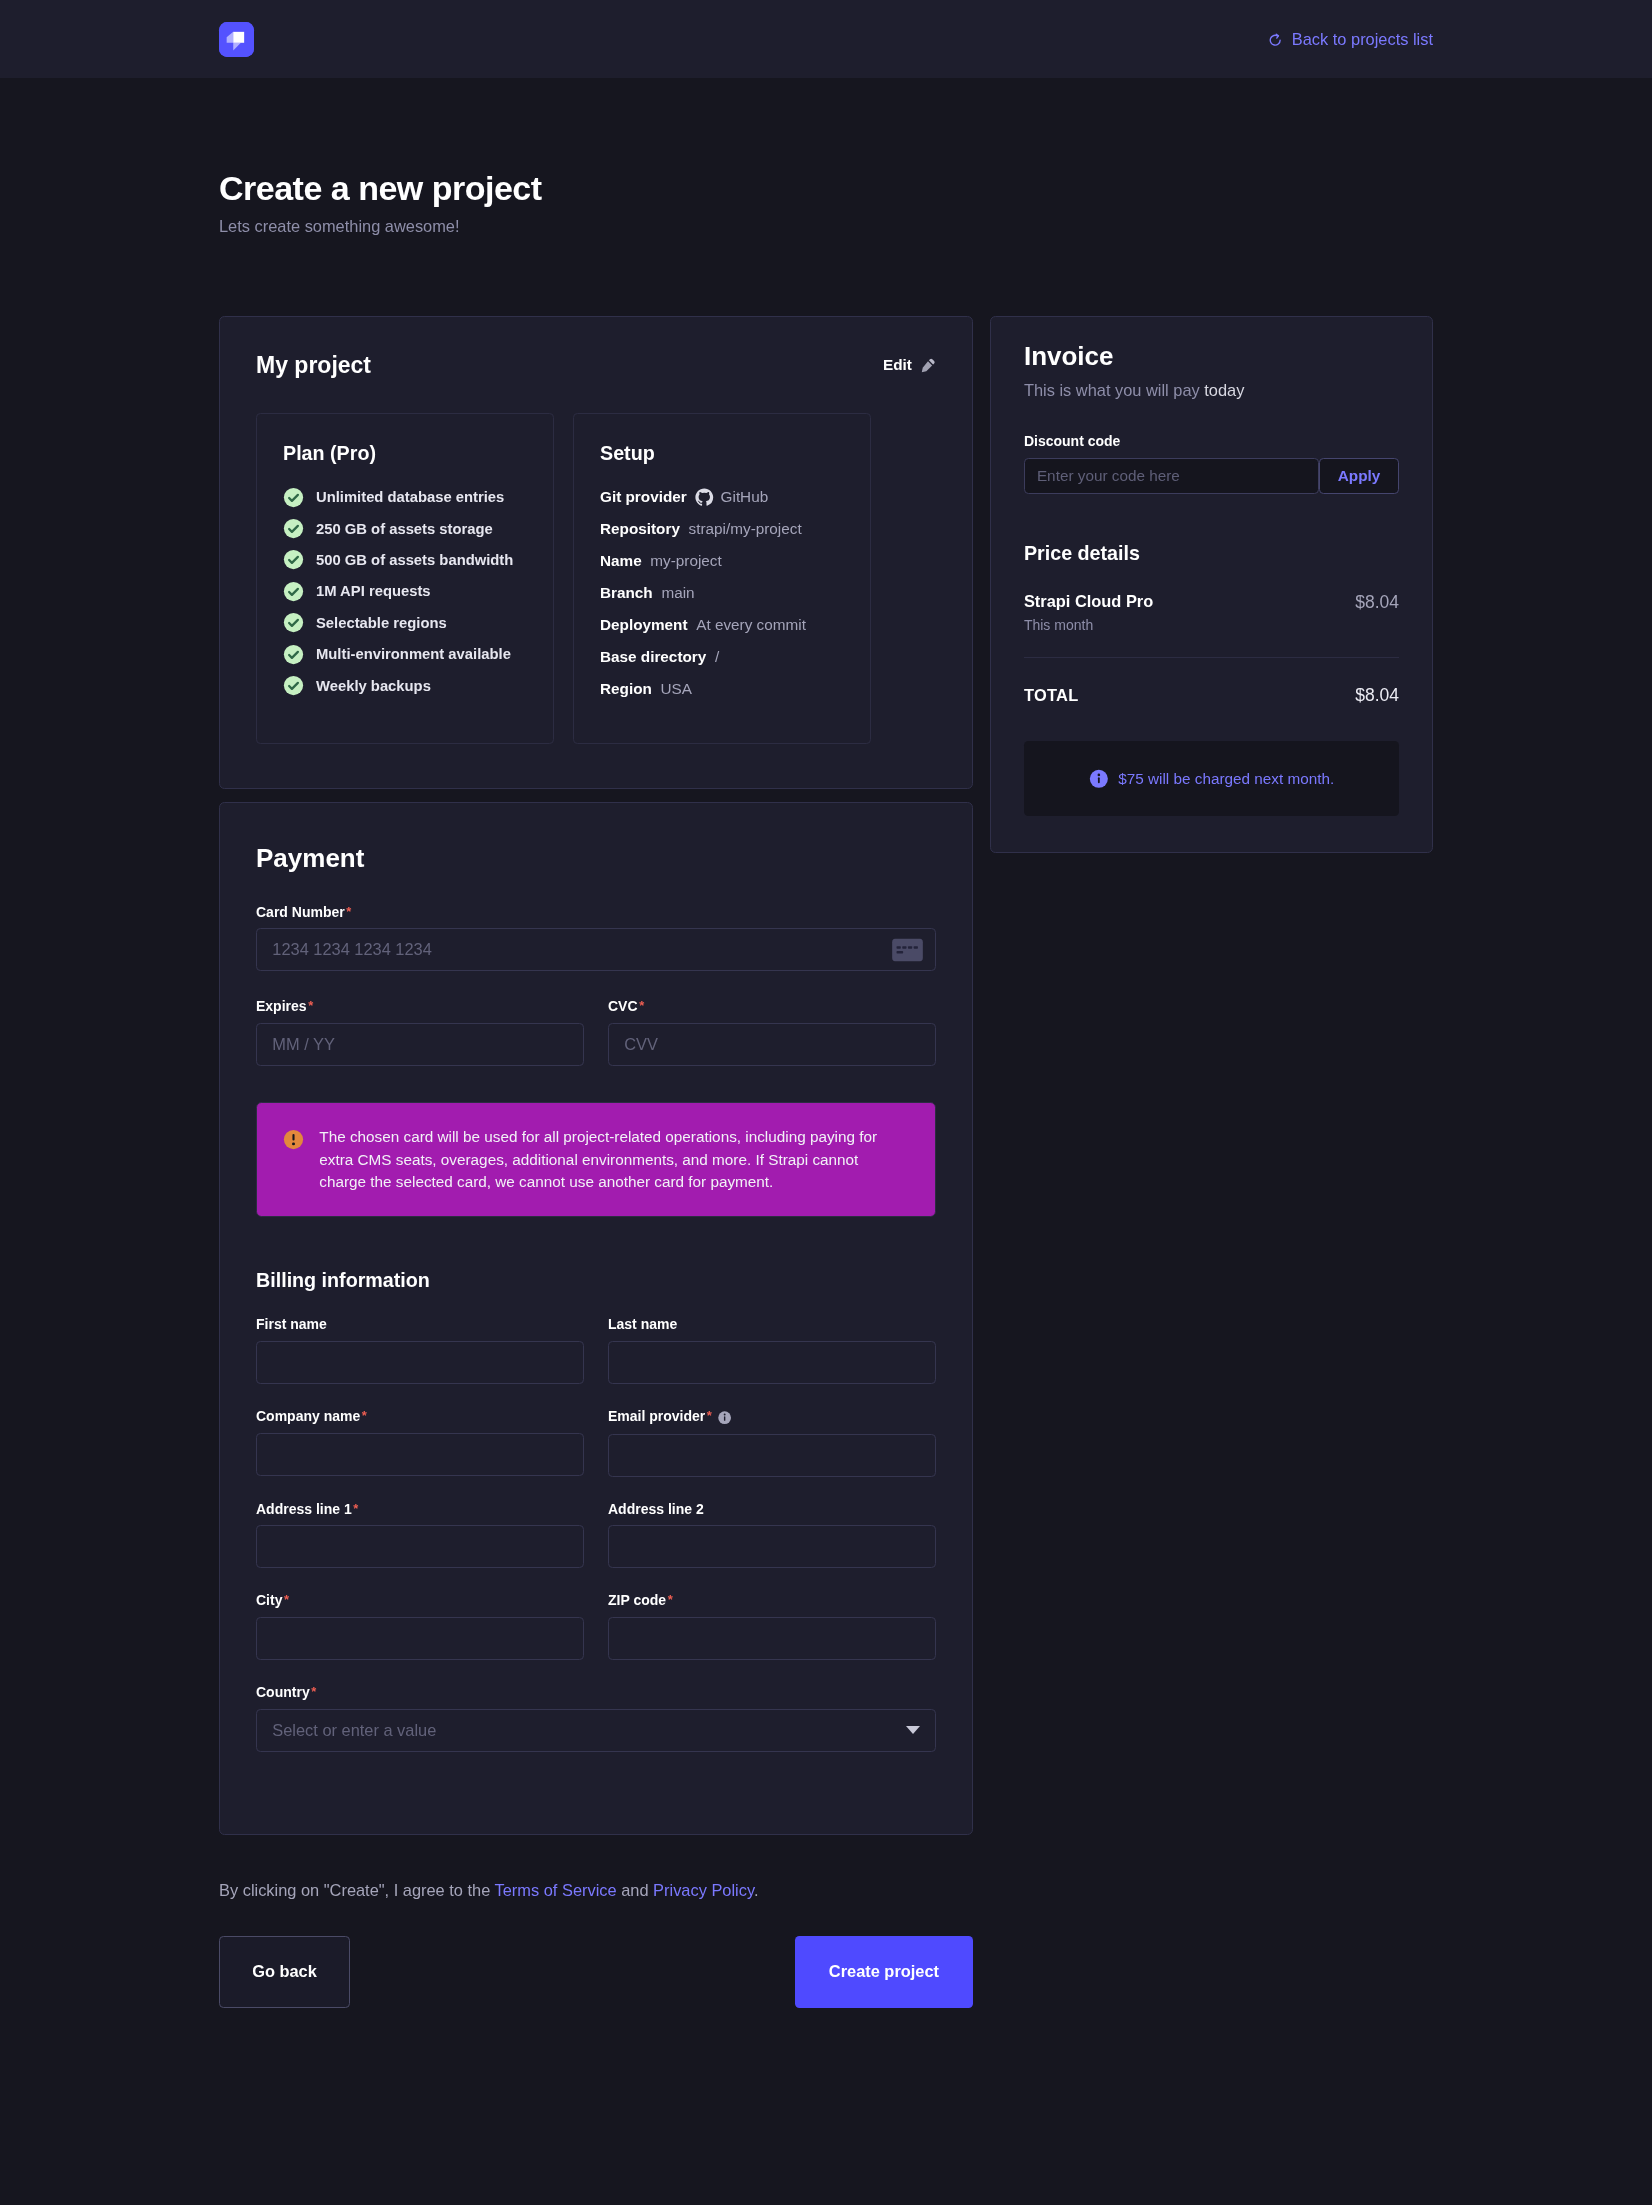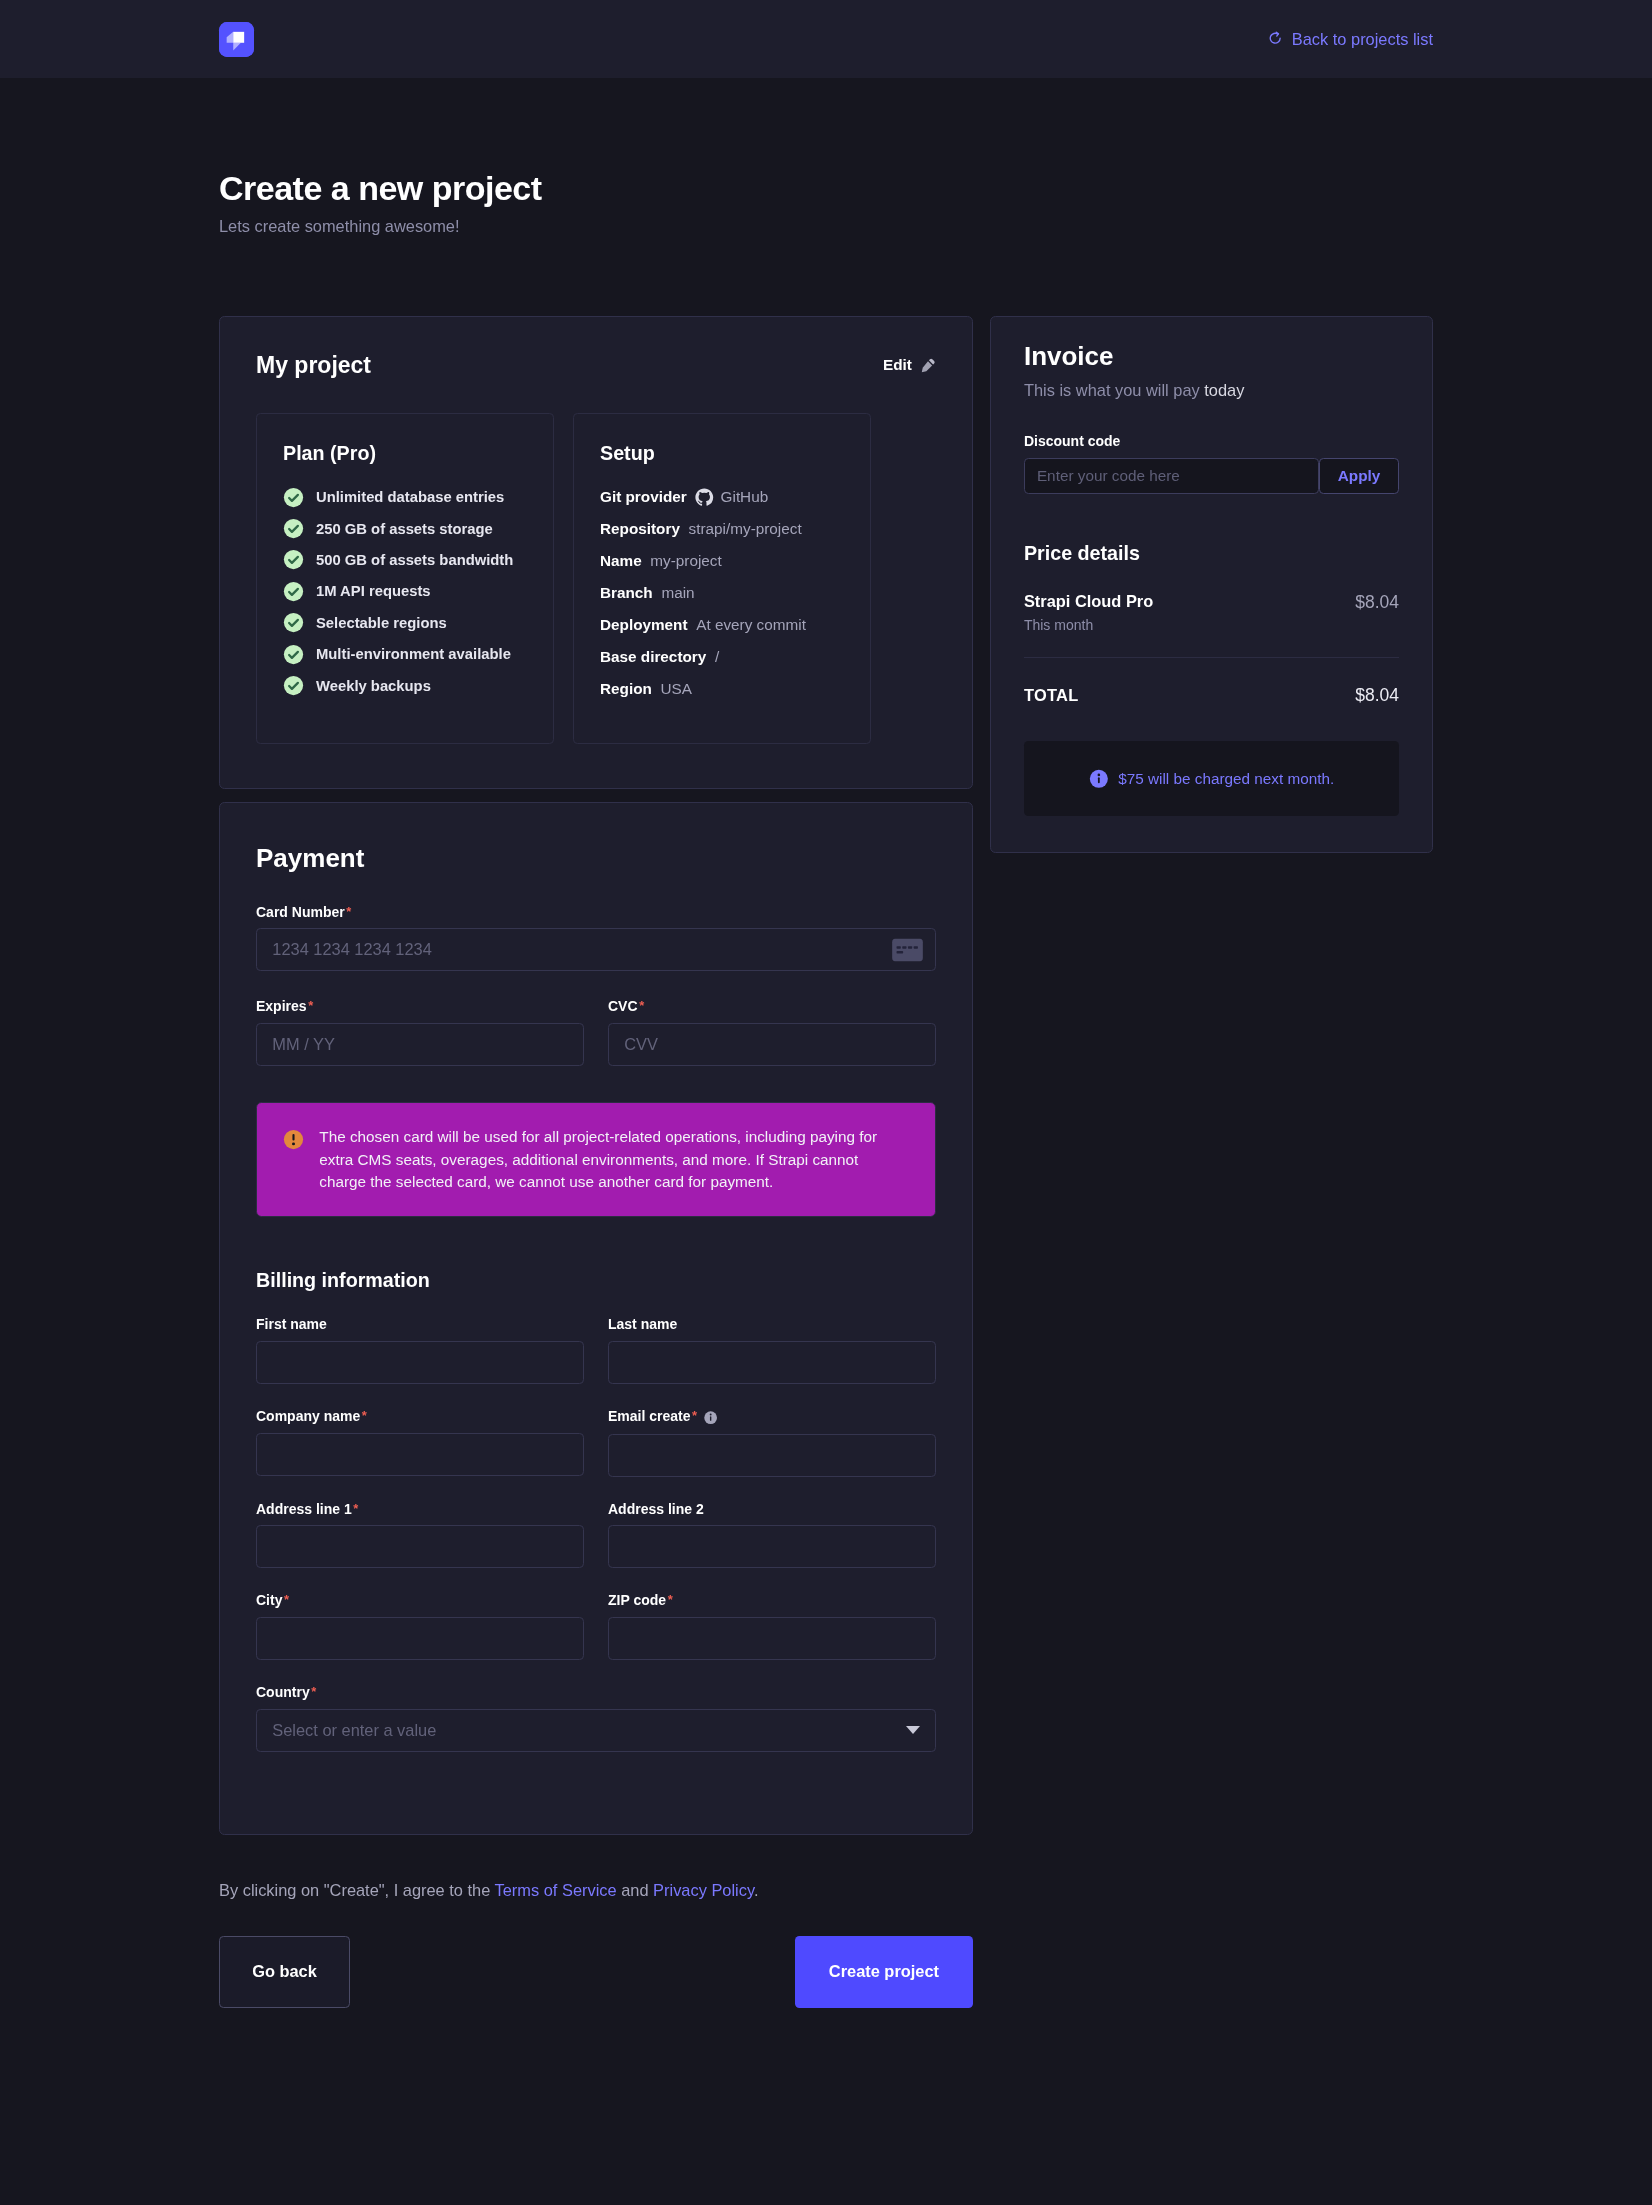--- a/index.html
+++ b/index.html
@@ -13,21 +13,21 @@
   }
   
   .app-header {
     height:78px;
     background:#1e1e2d;
     display:flex; align-items:center; justify-content:space-between;
     padding:0 219px;
   }
   .logo-box { width:35px; height:35px; border-radius:8.2px; background:#5452ff;
     display:flex; align-items:center; justify-content:center; }
-  .back-link { display:flex; align-items:flex-start; gap:8.7px; color:#7b79ff;
+  .back-link { display:flex; align-items:flex-end; gap:8.7px; color:#7b79ff;
     font-size:16.4px; text-decoration:none; cursor:pointer; }
   
   .main { padding:0 219px; }
   .page-title { margin-top:91px; font-size:34px; font-weight:700; letter-spacing:-0.5px; }
   .page-subtitle { margin-top:8.7px; font-size:16.4px; color:#8e8ea9; }
   .columns { display:flex; gap:17px; margin-top:80px; align-items:flex-start; }
   .left-col { width:804px; }
   .card {
     background:#1e1e2d;
     border:1.1px solid #30304a;
@@ -303,21 +303,21 @@
             <input class="text-input" type="text" style="">
           </div>
         </div>
 
         <div class="billing-row">
           <div class="field">
             <label class="field-label"><span>Company name</span><span class="req">*</span></label>
             <input class="text-input" type="text" style="">
           </div>
           <div class="field">
-            <label class="field-label"><span>Email create</span><span class="req">*</span><span class="info-gray">
+            <label class="field-label"><span>Email provider</span><span class="req">*</span><span class="info-gray">
                   <svg width="15.3" height="15.3" viewBox="0 0 24 24">
                     <circle cx="12" cy="12" r="10" fill="#a5a5ba"></circle>
                     <rect x="10.9" y="10" width="2.2" height="7" rx="1.1" fill="#1e1e2d"></rect>
                     <circle cx="12" cy="7" r="1.5" fill="#1e1e2d"></circle>
                   </svg>
                 </span></label>
             <input class="text-input" type="text" style="">
           </div>
         </div>
 

